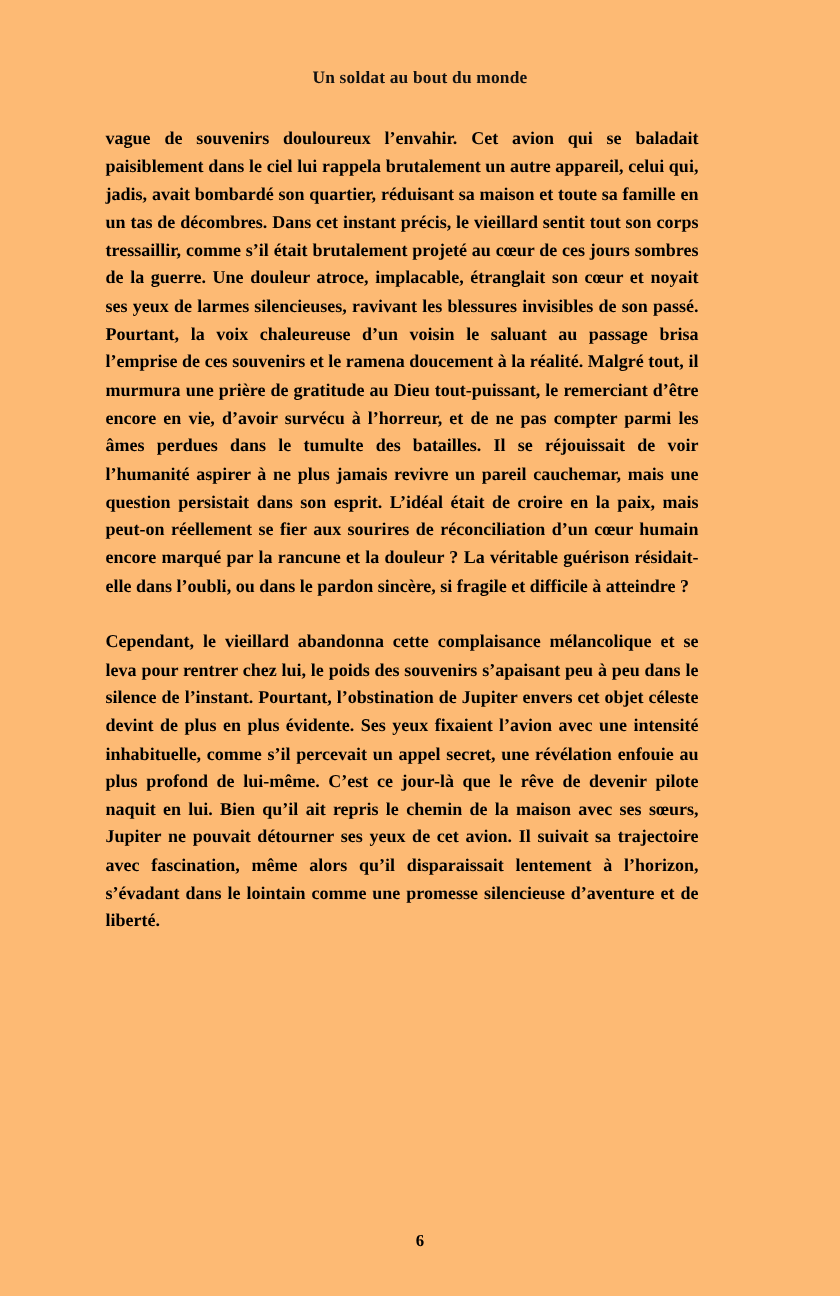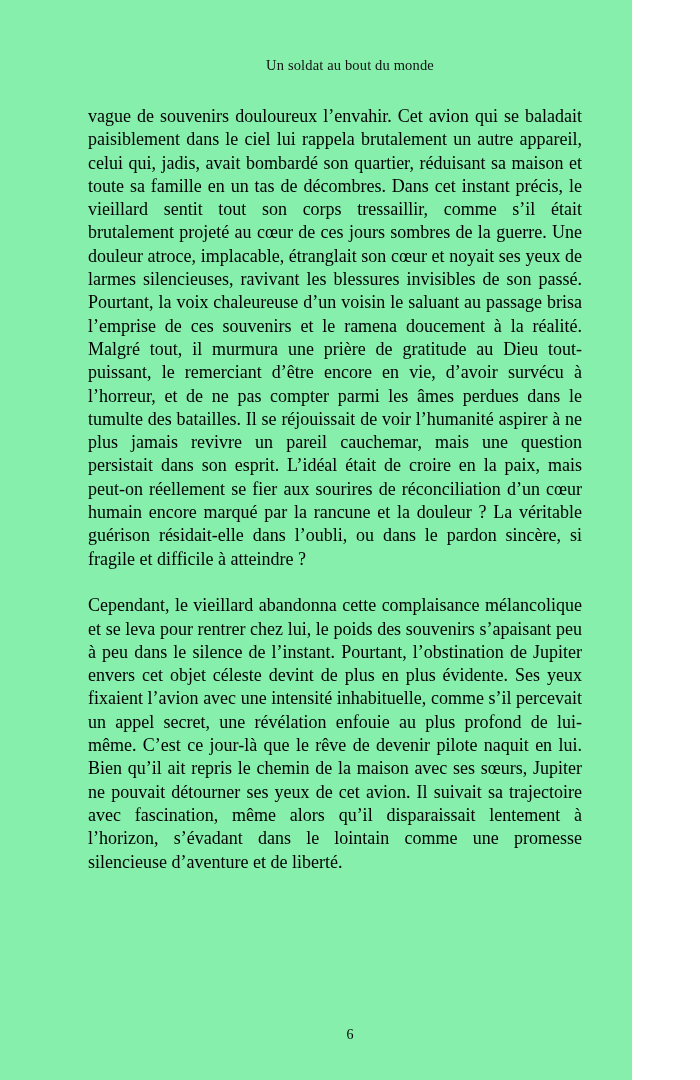--- a/index.html
+++ b/index.html
@@ -7,46 +7,47 @@
     padding: 0;
     background: #ffffff;
   }
   body {
     font-family: "Liberation Serif", "DejaVu Serif", serif;
     color: #000000;
     -webkit-font-smoothing: antialiased;
   }
   .page {
     position: relative;
-    width: 632px;
+    width: 700px;
     height: 1080px;
-    background: #86efac;
+    background: #fdba74;
     overflow: hidden;
     box-sizing: border-box;
+    font-weight: bold;
   }
   .running-header {
     position: absolute;
     top: 56px;
     left: 0;
     width: 700px;
     text-align: center;
     font-size: 14.5px;
     line-height: 18px;
     letter-spacing: 0.15px;
     color: #111111;
   }
   .text-column {
     position: absolute;
     top: 105px;
     left: 88px;
     width: 494px;
   }
   .body-paragraph {
     margin: 0 0 23.3px 0;
-    font-size: 18px;
+    font-size: 15px;
     line-height: 23.3px;
     text-align: justify;
     text-justify: inter-word;
     hyphens: none;
     -webkit-hyphens: none;
     color: #000000;
   }
   .body-paragraph:last-child {
     margin-bottom: 0;
   }

